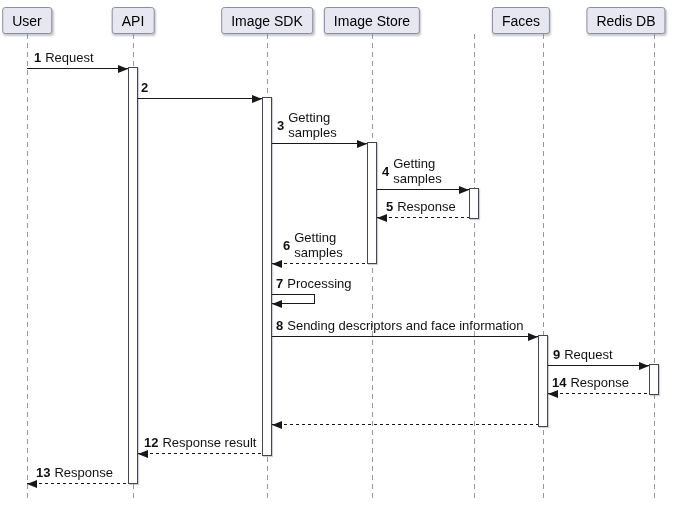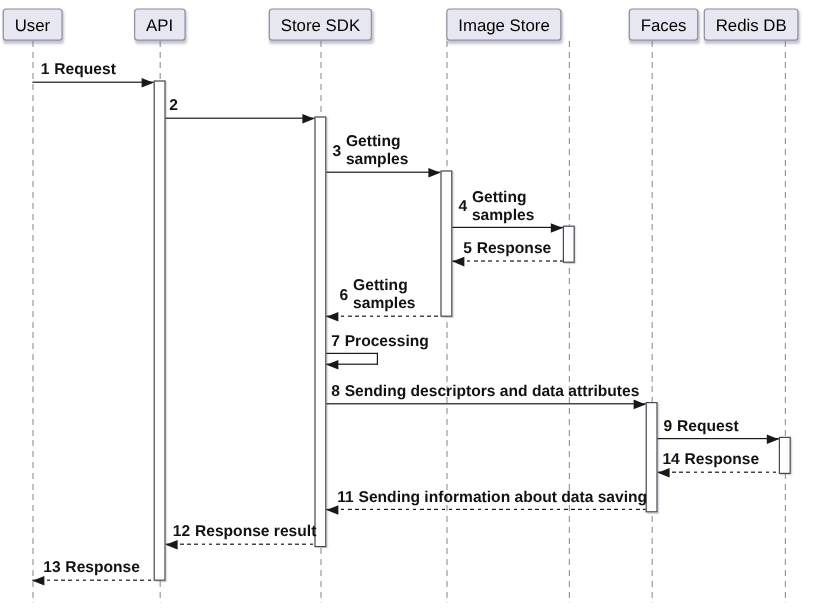--- a/index.html
+++ b/index.html
@@ -49,44 +49,44 @@
   .arrow{position:absolute;width:0;height:0;border-top:4px solid transparent;border-bottom:4px solid transparent;z-index:5;}
   .arrow.right{border-left:10px solid var(--msg);}
   .arrow.left{border-right:10px solid var(--msg);}
   .msg-label{
     position:absolute;z-index:4;
     display:flex;align-items:center;gap:4px;
     font-size:13px;line-height:15px;color:#121212;
     white-space:nowrap;
   }
   .msg-num{font-weight:bold;}
-  .msg-text{white-space:pre-line;font-weight:bold;}
+  .msg-text{white-space:pre-line;}
 </style>
 </head>
 <body>
 
 <div id="diagram" style="--bg: #FFFFFF; --pfill: #E7E7F2; --pborder: #8E8EA0; --lifeline: #999999; --msg: #181818; --afill: #FEFEFE; --aborder: #45454F;">
     <div class="participant" style="left: 27px;">
       <span>User</span>
     </div>
     <div class="lifeline" style="left: 27px; top: 34px; height: 468px;"></div>
     <div class="participant" style="left: 133px;">
       <span>API</span>
     </div>
     <div class="lifeline" style="left: 133px; top: 34px; height: 468px;"></div>
     <div class="participant" style="left: 267px;">
-      <span>Store SDK</span>
+      <span>Image SDK</span>
     </div>
     <div class="lifeline" style="left: 267px; top: 34px; height: 468px;"></div>
-    <div class="participant" style="left: 372px; margin-left: 48px;">
+    <div class="participant" style="left: 372px;">
       <span>Image Store</span>
     </div>
     <div class="lifeline" style="left: 372px; top: 34px; height: 468px;"></div>
     <div class="lifeline" style="left: 474px; top: 34px; height: 468px;"></div>
-    <div class="participant" style="left: 553px;">
+    <div class="participant" style="left: 521px;">
       <span>Faces</span>
     </div>
     <div class="lifeline" style="left: 543px; top: 34px; height: 468px;"></div>
     <div class="participant" style="left: 626px;">
       <span>Redis DB</span>
     </div>
     <div class="lifeline" style="left: 654px; top: 34px; height: 468px;"></div>
     <div class="activation" style="left: 128px; top: 67px; height: 417px;"></div>
     <div class="activation" style="left: 262px; top: 97px; height: 359px;"></div>
     <div class="activation" style="left: 367px; top: 142px; height: 122px;"></div>
@@ -132,40 +132,36 @@
     <div class="msg-line dashed" style="left: 272px; top: 263px; width: 95px;"></div>
     <div class="arrow left" style="left: 272px; top: 259.5px;"></div>
     <div class="msg-label" style="left: 276px; bottom: 216px;">
       <span class="msg-num">7</span>
       <span class="msg-text">Processing</span>
     </div>
     <div class="self-line" style="left: 272px; top: 294px; width: 43px; height: 10px;"></div>
     <div class="arrow left" style="left: 272px; top: 299.5px;"></div>
     <div class="msg-label" style="left: 276px; bottom: 174px;">
       <span class="msg-num">8</span>
-      <span class="msg-text">Sending descriptors and data attributes</span>
+      <span class="msg-text">Sending descriptors and face information</span>
     </div>
     <div class="msg-line solid" style="left: 272px; top: 336px; width: 266px;"></div>
     <div class="arrow right" style="left: 528px; top: 332.5px;"></div>
     <div class="msg-label" style="left: 553px; bottom: 145px;">
       <span class="msg-num">9</span>
       <span class="msg-text">Request</span>
     </div>
     <div class="msg-line solid" style="left: 548px; top: 365px; width: 101px;"></div>
     <div class="arrow right" style="left: 639px; top: 361.5px;"></div>
     <div class="msg-label" style="left: 552px; bottom: 117px;">
       <span class="msg-num">14</span>
       <span class="msg-text">Response</span>
     </div>
     <div class="msg-line dashed" style="left: 548px; top: 393px; width: 101px;"></div>
     <div class="arrow left" style="left: 548px; top: 389.5px;"></div>
-    <div class="msg-label" style="left: 281px; bottom: 86px;">
-      <span class="msg-num">11</span>
-      <span class="msg-text">Sending information about data saving</span>
-    </div>
     <div class="msg-line dashed" style="left: 272px; top: 424px; width: 266px;"></div>
     <div class="arrow left" style="left: 272px; top: 420.5px;"></div>
     <div class="msg-label" style="left: 144px; bottom: 57px;">
       <span class="msg-num">12</span>
       <span class="msg-text">Response result</span>
     </div>
     <div class="msg-line dashed" style="left: 138px; top: 453px; width: 124px;"></div>
     <div class="arrow left" style="left: 138px; top: 449.5px;"></div>
     <div class="msg-label" style="left: 36px; bottom: 27px;">
       <span class="msg-num">13</span>

